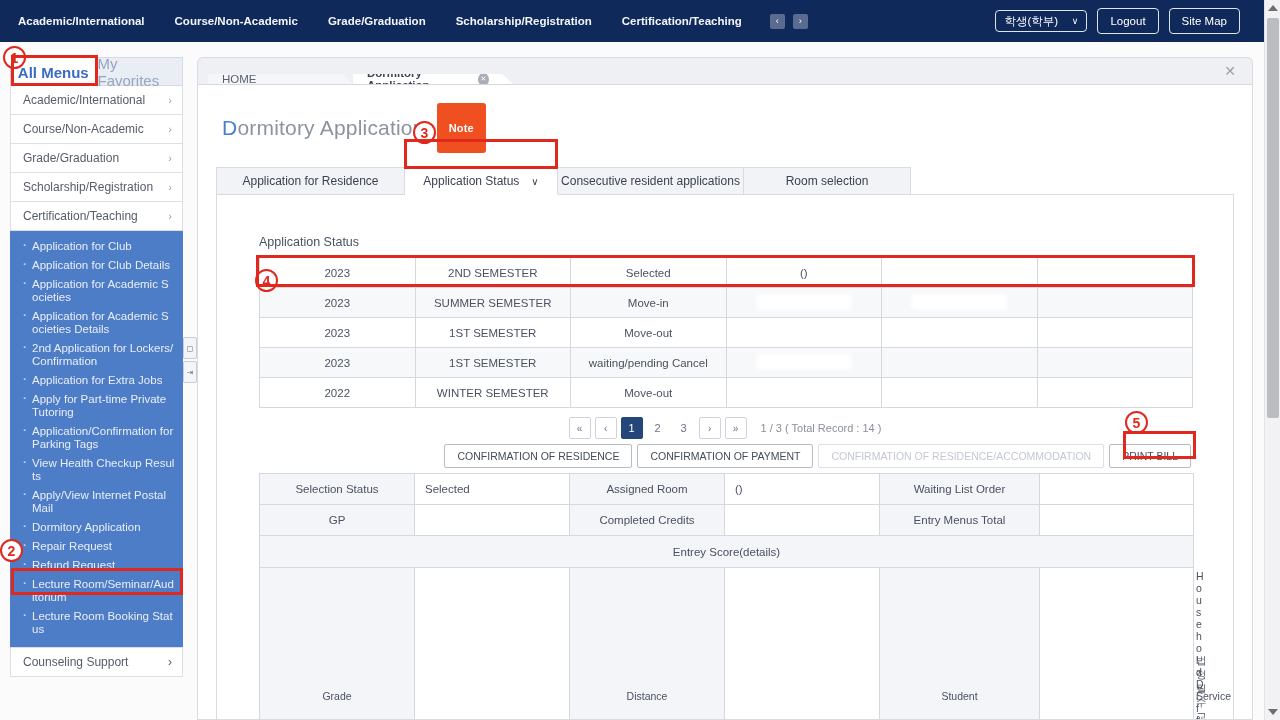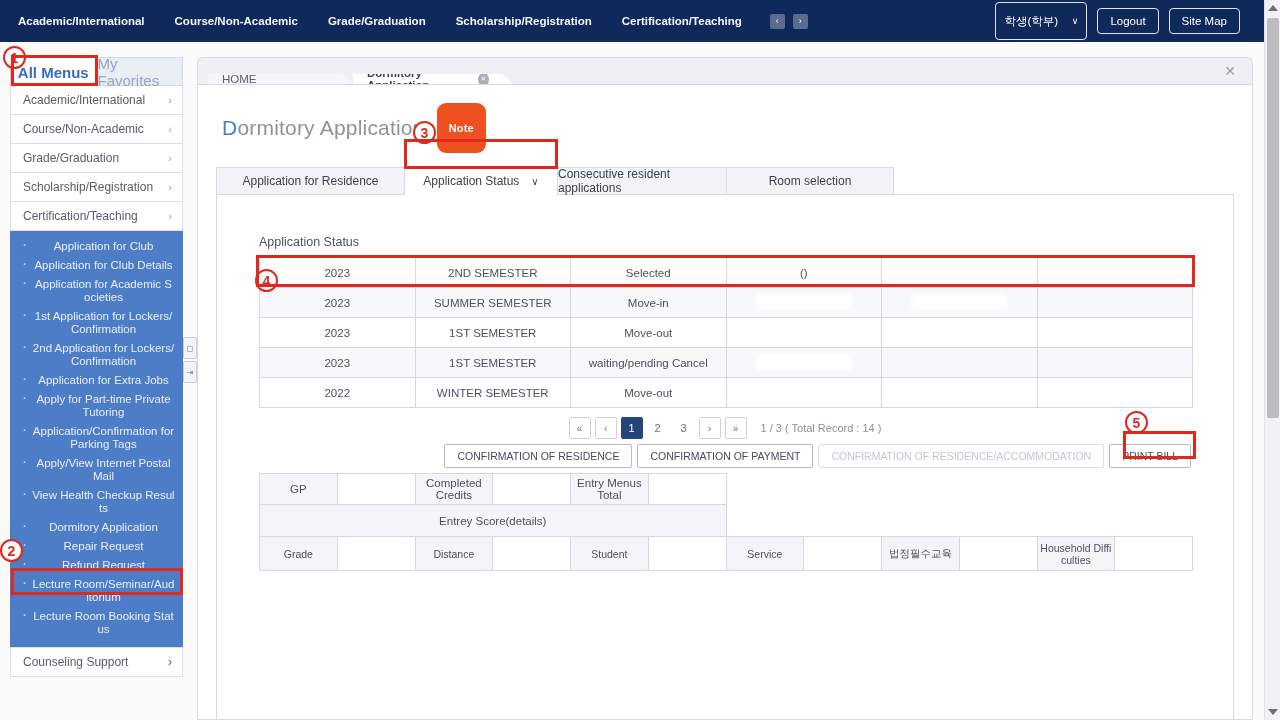--- a/index.html
+++ b/index.html
@@ -10,59 +10,59 @@
   .topbar { position:absolute; left:0; top:0; width:1264px; height:42px; background:#10295b; display:flex; align-items:center; }
   .brand { display:flex; align-items:center; gap:8px; padding-left:22px; width:200px; }
   .emblem { width:23px; height:23px; border:2px solid #fff; border-radius:50%; position:relative; flex:0 0 auto; }
   .emblem::after { content:""; position:absolute; left:4px; top:4px; width:11px; height:11px; border:2px solid #fff; border-radius:50%; }
   .brand-name { color:#fff; font-size:17px; font-weight:bold; letter-spacing:.2px; white-space:nowrap; }
   .topnav { display:flex; gap:30px; margin-left:18px; }
   .topnav-item { color:#f2f5fb; font-size:11.5px; font-weight:bold; white-space:nowrap; cursor:pointer; }
   .nav-arrows { display:flex; gap:8px; margin-left:28px; }
   .nav-arrow { width:15px; height:15px; background:#5b6b90; color:#fff; font-size:9px; line-height:15px; text-align:center; border-radius:2px; cursor:pointer; }
   .top-right { margin-left:auto; margin-right:24px; display:flex; gap:10px; align-items:center; }
-  .role-select { min-width:92px; height:38px; border:1px solid #dfe5f0; border-radius:4px; color:#fff; font-size:11.5px; display:flex; align-items:center; justify-content:space-between; padding:0 8px; cursor:pointer; }
+  .role-select { min-width:92px; height:22px; border:1px solid #dfe5f0; border-radius:4px; color:#fff; font-size:11.5px; display:flex; align-items:center; justify-content:space-between; padding:0 8px; cursor:pointer; }
   .top-btn { height:26px; border:1px solid #dfe5f0; border-radius:4px; color:#fff; font-size:11.5px; display:flex; align-items:center; padding:0 12px; cursor:pointer; background:transparent; }
 
   
   .scrollbar { position:absolute; right:0; top:0; width:16px; height:720px; background:#f2f2f4; border-left:1px solid #e3e3e6; }
   .scroll-up { position:absolute; top:5px; left:3px; width:0; height:0; border-left:5px solid transparent; border-right:5px solid transparent; border-bottom:6px solid #6f6f73; }
   .scroll-down { position:absolute; bottom:5px; left:3px; width:0; height:0; border-left:5px solid transparent; border-right:5px solid transparent; border-top:6px solid #6f6f73; }
   .scroll-thumb { position:absolute; top:18px; left:2px; width:12px; height:400px; background:#bcbdc0; border-radius:2px; }
 
   
   .sidebar { position:absolute; left:10px; top:57px; width:173px; background:#fff; }
   .side-tabs { display:flex; height:29px; }
   .side-tab { flex:1; display:flex; align-items:center; justify-content:center; font-size:15px; cursor:pointer; }
   .side-tab.active { background:#fff; border:1px solid #c9cfd9; border-bottom:none; color:#3a6bc4; font-weight:bold; }
   .side-tab.inactive { background:#e9edf4; border:1px solid #d5dae2; color:#95a5c3; }
   .side-item { height:29px; border:1px solid #dcdfe5; border-top:none; display:flex; align-items:center; justify-content:space-between; padding:0 10px 0 12px; font-size:12px; color:#565d68; cursor:pointer; background:#fff; }
   .side-item .chev { color:#9aa1ac; font-size:11px; }
   .side-item.expanded { color:#3f6fc1; }
   .side-item.expanded .chev { color:#3f6fc1; }
   .submenu { background:#4d7dc6; padding:6px 0 8px; }
-  .submenu-item { font-size:11.5px; line-height:13px; color:#e9eef8; padding:3px 8px 3px 22px; position:relative; word-break:break-all; cursor:pointer;text-align:center; }
+  .submenu-item { font-size:11.5px; line-height:13px; color:#e9eef8; padding:3px 8px 3px 22px; position:relative; word-break:break-all; cursor:pointer; }
   .submenu-item::before { content:"\00B7"; position:absolute; left:13px; top:2px; font-weight:bold; color:#c9d6ec; }
   .side-bottom { height:30px; border:1px solid #dcdfe5; display:flex; align-items:center; justify-content:space-between; padding:0 10px 0 12px; font-size:12px; color:#565d68; background:#fff; cursor:pointer; }
   .side-mini-btns { position:absolute; left:183px; top:337px; display:flex; flex-direction:column; gap:2px; }
   .mini-btn { width:14px; height:22px; background:#f4f5f7; border:1px solid #c9cdd4; border-radius:2px; color:#6f7680; font-size:8px; display:flex; align-items:center; justify-content:center; cursor:pointer; }
 
   
   .panel { position:absolute; left:197px; top:57px; width:1056px; height:663px; }
   .tabstrip { height:28px; background:#eef0f3; border:1px solid #d8dbe2; border-bottom:1px solid #d5d9e0; border-radius:6px 6px 0 0; position:relative; display:flex; align-items:stretch; }
   .wtab { font-size:11.5px; display:flex; align-items:center; padding:0 24px 0 14px; clip-path:polygon(0 0,calc(100% - 11px) 0,100% 100%,0 100%); cursor:pointer;margin-top:16px; }
   .wtab.home { background:#f4f6f9; color:#5a6170; width:145px; margin-left:10px; border-right:1px solid #d8dbe2; }
   .wtab.current { background:#fff; color:#3c4350; width:160px; gap:10px; font-weight:bold; }
   .tab-close-dot { width:13px; height:13px; border-radius:50%; background:#a8aeb8; color:#fff; font-size:7px; display:flex; align-items:center; justify-content:center; cursor:pointer; }
   .strip-close { position:absolute; right:16px; top:5px; color:#9aa1ac; font-size:14px; cursor:pointer; }
   .panel-body { background:#fff; border:1px solid #d8dbe2; border-top:none; height:635px; padding:16px 18px 0; overflow:hidden; }
 
   .page-title { font-size:21px; color:#8c939e; letter-spacing:.2px; display:flex; align-items:center; gap:12px; margin:2px 0 14px 6px; }
   .page-title .cap { color:#4a7fd0; }
-  .note-badge { background:#f04f1f; color:#fff; font-size:11px; font-weight:bold; padding:19px 12px; border-radius:9px; cursor:pointer; }
+  .note-badge { background:#f04f1f; color:#fff; font-size:11px; font-weight:bold; padding:19px 12px; border-radius:3px; cursor:pointer; }
 
   .section-tabs { display:flex; height:28px; }
   .stab { border:1px solid #d8dbe2; border-left:none; background:#f1f3f7; font-size:12px; color:#3c4350; display:flex; align-items:center; justify-content:center; cursor:pointer; }
   .stab:first-child { border-left:1px solid #d8dbe2; }
   .stab.active { background:#fff; border-bottom:1px solid #fff; gap:12px; }
   .stab .dd { font-size:10px; color:#3c4350; }
   .stab-fill { flex:1; border-bottom:1px solid #d8dbe2; }
 
   .content-box { border:1px solid #d8dbe2; border-top:none; min-height:560px; padding:40px 42px 0; }
   .sec-label { font-size:12.5px; color:#4a5160; margin-bottom:8px; }
@@ -145,27 +145,27 @@
     <span class="chev">›</span>
   </div>
   <div class="side-item">
     <span>Certification/Teaching</span>
     <span class="chev">›</span>
   </div>
   <div class="submenu">
     <div class="submenu-item">Application for Club</div>
     <div class="submenu-item">Application for Club Details</div>
     <div class="submenu-item">Application for Academic Societies</div>
-    <div class="submenu-item">1st Application for Lockers/Confirmation</div>
+    <div class="submenu-item">Application for Academic Societies Details</div>
     <div class="submenu-item">2nd Application for Lockers/Confirmation</div>
     <div class="submenu-item">Application for Extra Jobs</div>
     <div class="submenu-item">Apply for Part-time Private Tutoring</div>
     <div class="submenu-item">Application/Confirmation for Parking Tags</div>
+    <div class="submenu-item">View Health Checkup Results</div>
     <div class="submenu-item">Apply/View Internet Postal Mail</div>
-    <div class="submenu-item">View Health Checkup Results</div>
     <div class="submenu-item">Dormitory Application</div>
     <div class="submenu-item">Repair Request</div>
     <div class="submenu-item">Refund Request</div>
     <div class="submenu-item">Lecture Room/Seminar/Auditorium</div>
     <div class="submenu-item">Lecture Room Booking Status</div>
   </div>
   <div class="side-bottom">
     <span>Counseling Support</span>
     <span class="chev">›</span>
   </div>
@@ -191,21 +191,21 @@
       <span><span class="cap">D</span><span>ormitory Application</span></span>
       <span class="note-badge">Note</span>
     </div>
 
     <div class="section-tabs">
       <div class="stab" style="width:189px;">Application for Residence</div>
       <div class="stab active" style="width:153px;">
         <span>Application Status</span>
         <span class="dd">∨</span>
       </div>
-      <div class="stab" style="width:169px;">Consecutive resident applications</div>
+      <div class="stab" style="width:186px;">Consecutive resident applications</div>
       <div class="stab" style="width:167px;">Room selection</div>
       <div class="stab-fill"></div>
     </div>
 
     <div class="content-box">
       <div class="sec-label">Application Status</div>
 
       <table class="t-status">
         <tbody>
         <tr>
@@ -264,20 +264,28 @@
 
       <div class="actions">
         <div class="act-btn">CONFIRMATION OF RESIDENCE</div>
         <div class="act-btn">CONFIRMATION OF PAYMENT</div>
         <div class="act-btn disabled">CONFIRMATION OF RESIDENCE/ACCOMMODATION</div>
         <div class="act-btn">PRINT BILL</div>
       </div>
 
       <table class="t-sel">
         <tbody>
+            <tr>
+          <td class="lbl" style="width:155px;">Selection Status</td>
+          <td class="val" style="width:155px;">Selected</td>
+          <td class="lbl" style="width:155px;">Assigned Room</td>
+          <td class="val" style="width:155px;">()</td>
+          <td class="lbl" style="width:160px;">Waiting List Order</td>
+          <td class="val" style="width:154px;"></td>
+        </tr>
         <tr>
           <td class="lbl">GP</td>
           <td class="val"></td>
           <td class="lbl">Completed Credits</td>
           <td class="val"></td>
           <td class="lbl">Entry Menus Total</td>
           <td class="val"></td>
         </tr>
         <tr>
           <td class="span-row" colspan="6">Entrey Score(details)</td>

